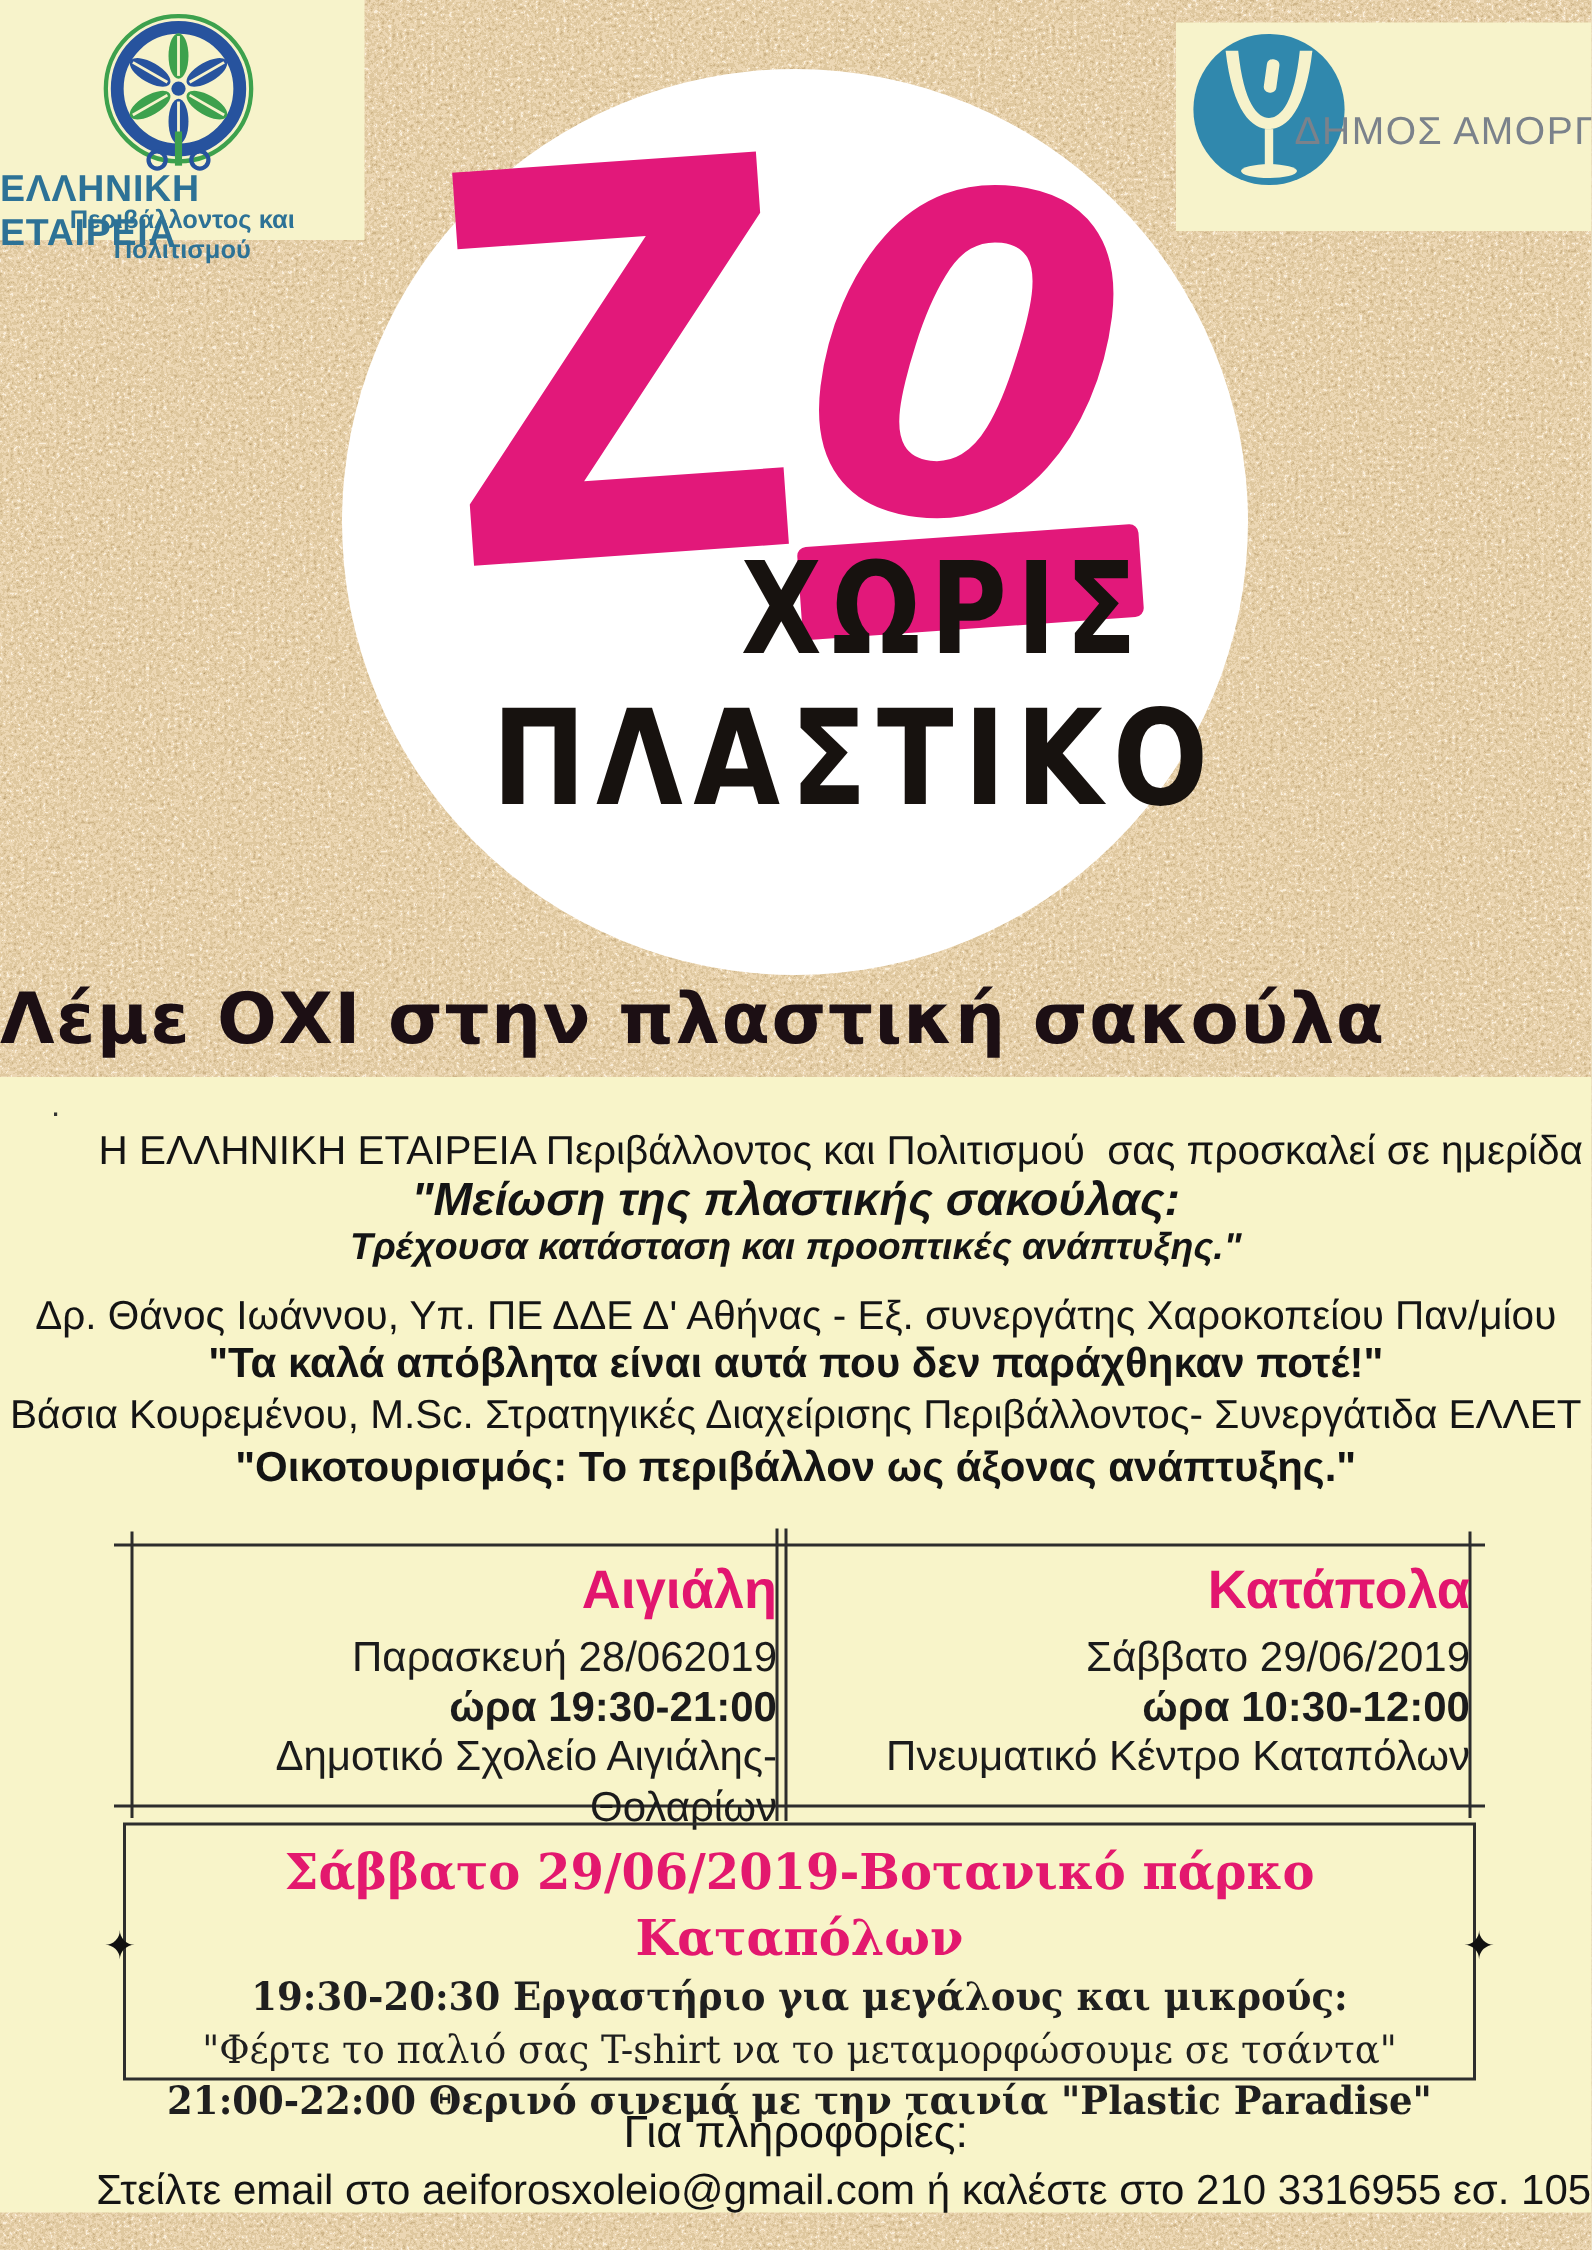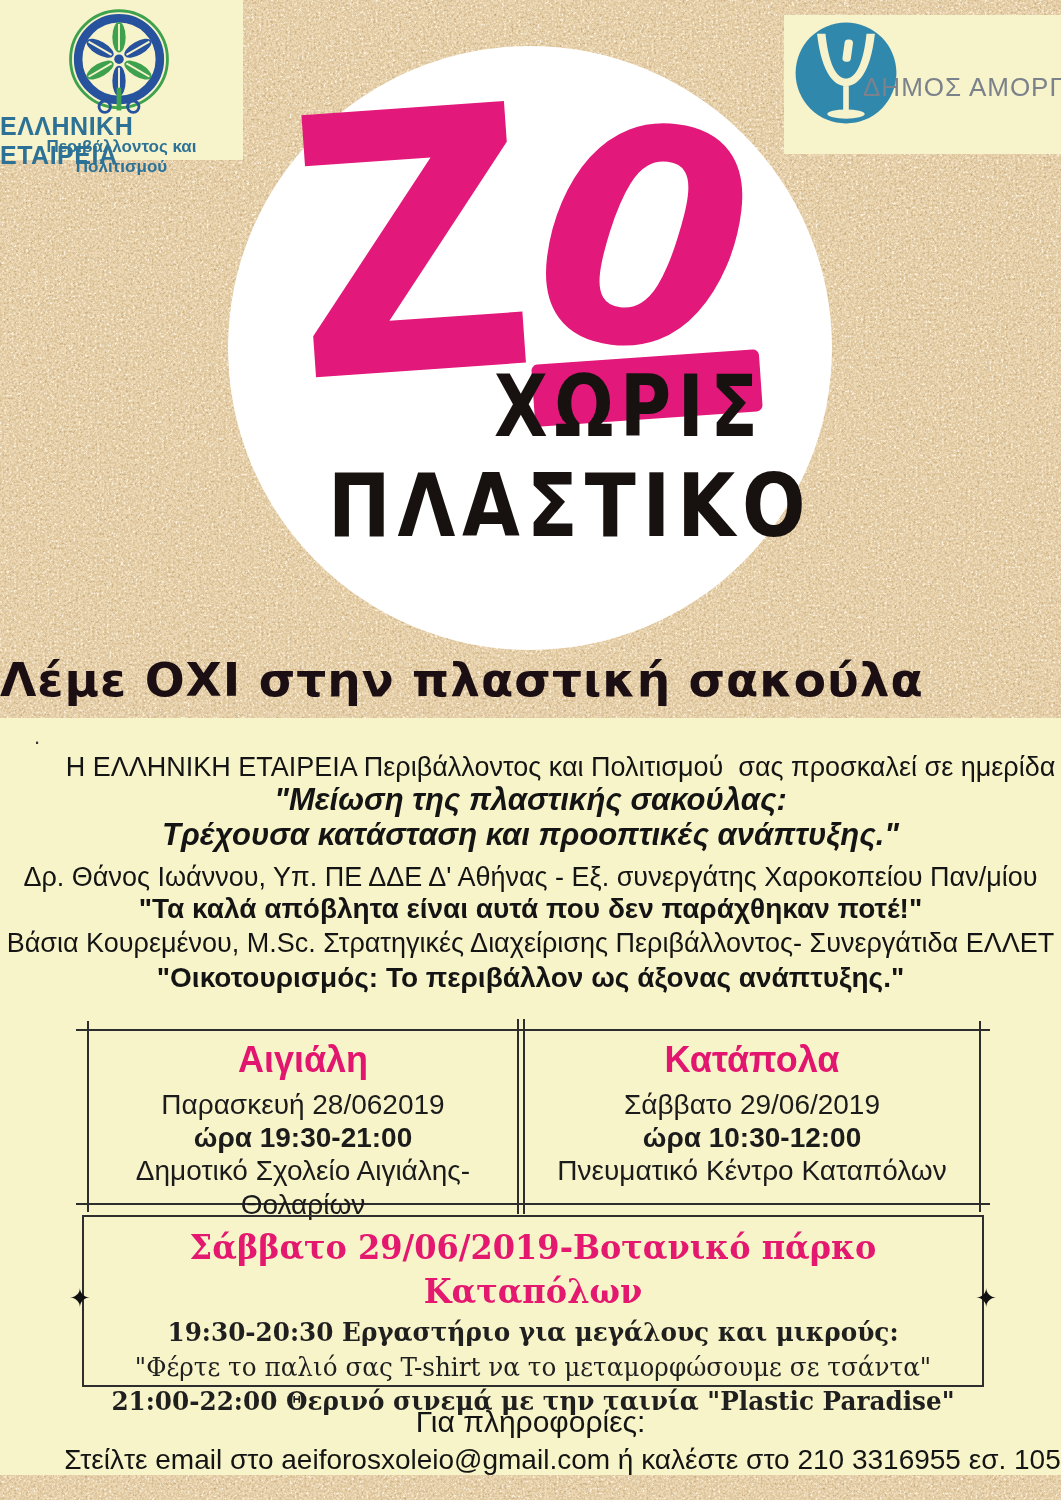--- a/index.html
+++ b/index.html
@@ -62,28 +62,28 @@
   .tagline{
     position:absolute; left:0; top:652px; width:1061px; z-index:2;
     font-family:"DejaVu Sans", sans-serif; font-weight:bold; font-size:47px;
     color:#1c0f14; letter-spacing:1px;
   }
   
   .t-line{position:absolute; left:0; width:1061px; text-align:center; color:#141414; z-index:2;}
   .stray-dot{position:absolute; left:34px; top:724px; font-size:22px; color:#333; z-index:2;}
   .invite{top:752px; font-size:27px; white-space:pre-wrap;padding-left:30px;}
   .sem1{top:782px; font-size:31px; font-weight:bold; font-style:italic;}
-  .sem2{top:817px; font-size:31px; font-weight:bold; font-style:italic;}
+  .sem2{top:817px; font-size:25px; font-weight:bold; font-style:italic;}
   .spk1{top:862px; font-size:27px;}
   .qt1{top:893px; font-size:28px; font-weight:bold;}
   .spk2{top:928px; font-size:27px;}
   .qt2{top:962px; font-size:28px; font-weight:bold;}
   
   .tbl-line{position:absolute; background:#2d2d2d; z-index:2;}
-  .cell{position:absolute; text-align:center; z-index:2;}
+  .cell{position:absolute; text-align:right; z-index:2;}
   .cell-aigiali{left:88px; top:1038px; width:430px;}
   .cell-katapola{left:524px; top:1038px; width:456px;}
   .cell-title{font-size:36px; font-weight:bold; color:#e2156f; line-height:44px;}
   .cell-date{font-size:28px; color:#1b1b1b; line-height:34px; margin-top:6px;}
   .cell-time{font-size:28px; color:#1b1b1b; line-height:32px;font-weight:bold;}
   .cell-venue{font-size:28px; color:#1b1b1b; line-height:34px;}
   
   .event-box{
     position:absolute; left:82px; top:1215px; width:898px; height:168px;
     border:2px solid #2e2e2e; z-index:2; text-align:center;

